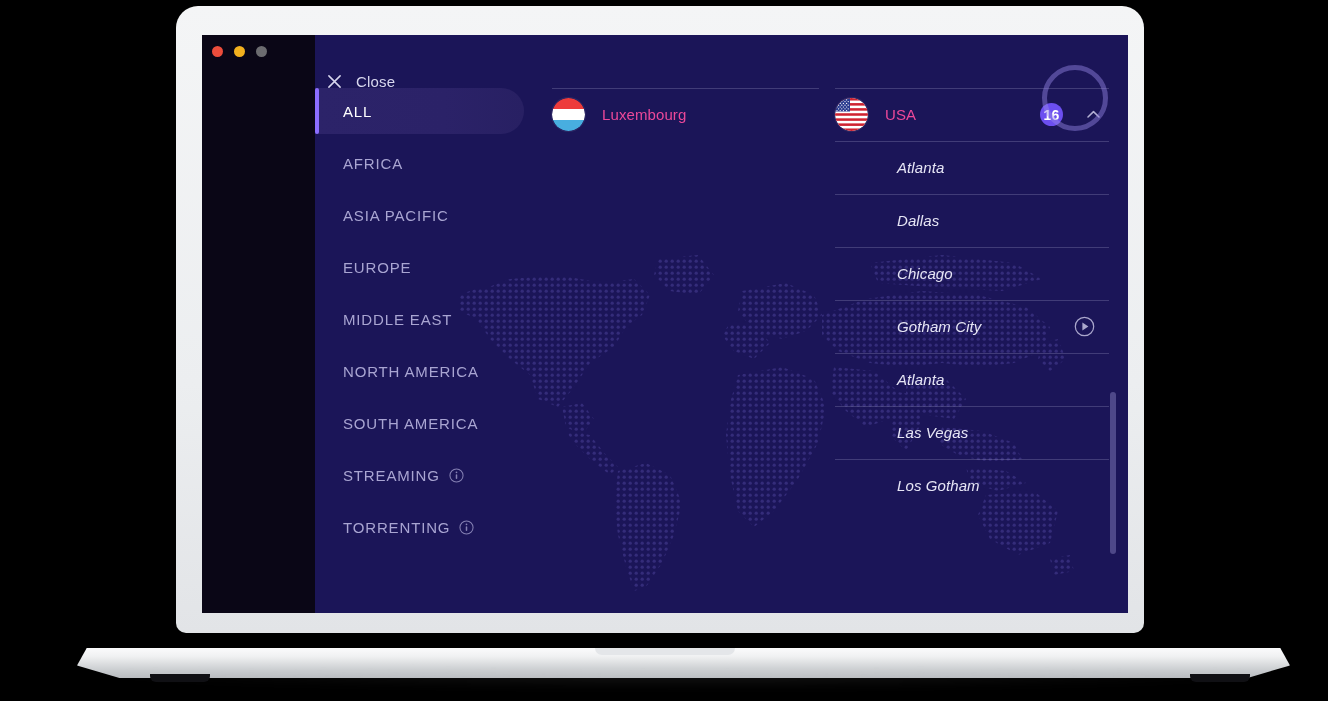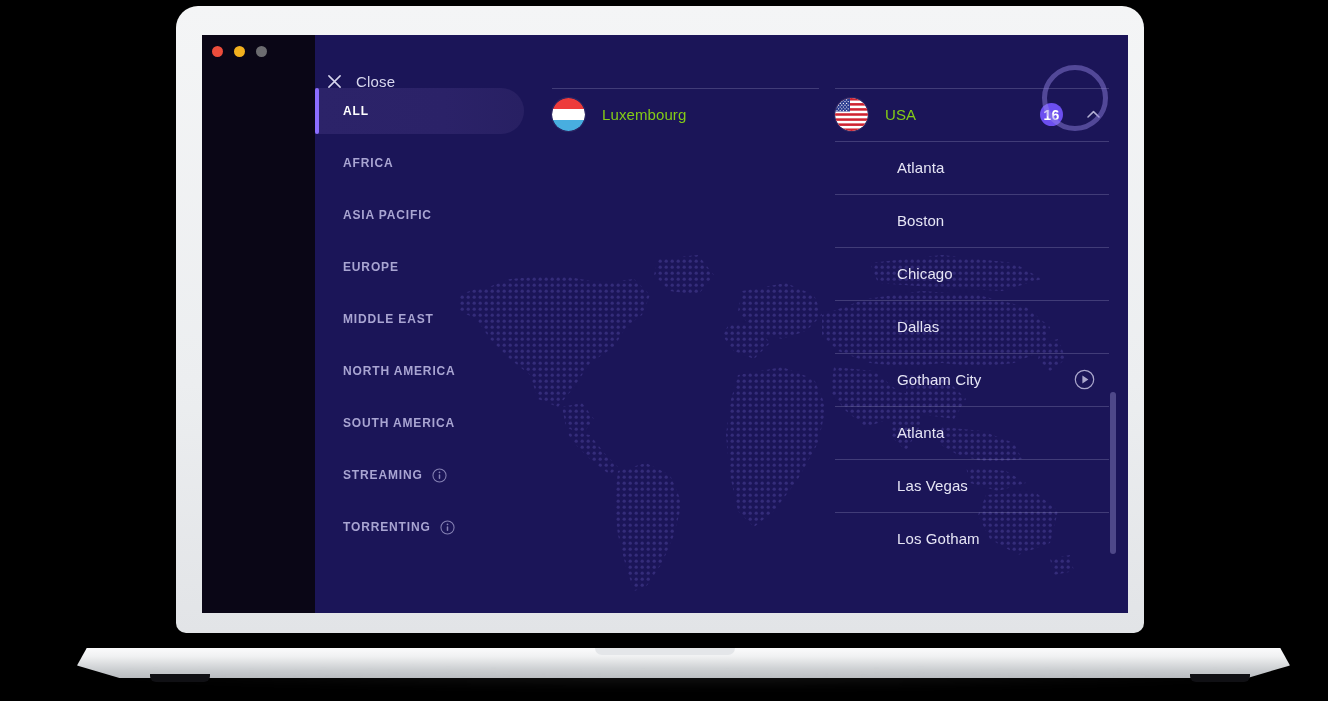--- a/index.html
+++ b/index.html
@@ -68,21 +68,21 @@
   .x-icon{width:15px;height:15px;display:block;}
 
   
   .cats{position:absolute;left:113px;top:53px;width:210px;}
   .cat{
     position:relative;height:46px;display:flex;align-items:center;
     padding-left:28px;box-sizing:border-box;cursor:pointer;
   }
   .cat + .cat{margin-top:6px;}
   .cat-label{
-    font-size:12px;font-weight:700;letter-spacing:.85px;color:#a9a5d2;
+    font-size:15px;font-weight:400;letter-spacing:.85px;color:#a9a5d2;
     text-transform:uppercase;white-space:nowrap;
   }
   .cat.active{
     background:linear-gradient(90deg,#2c2369 0%,#2b2268 62%,#282063 100%);
     border-radius:0 24px 24px 0;width:209px;
   }
   .cat.active:before{
     content:"";position:absolute;left:0;top:0;bottom:0;width:4px;
     background:#8b6dff;border-radius:2px;
   }
@@ -99,23 +99,23 @@
   }
   .row.divider-top:before{
     content:"";position:absolute;left:0;right:8px;top:0;height:1px;
     background:rgba(175,172,214,.26);
   }
   .flag{
     width:33px;height:33px;border-radius:50%;overflow:hidden;flex:none;
     box-shadow:0 0 0 1px rgba(255,255,255,.08);
   }
   .row-name{
-    font-size:15px;color:#84cc16;letter-spacing:.1px;margin-left:17px;white-space:nowrap;
-  }
-  .city-row{height:53px;display:flex;align-items:center;position:relative;cursor:pointer;}
+    font-size:15px;color:#ec4899;letter-spacing:.1px;margin-left:17px;white-space:nowrap;
+  }
+  .city-row{height:53px;display:flex;align-items:center;position:relative;cursor:pointer;font-style:italic;}
   .city-row:before{
     content:"";position:absolute;left:0;right:8px;top:0;height:1px;
     background:rgba(175,172,214,.26);
   }
   .city-name{font-size:15px;color:#e6e5f5;margin-left:62px;letter-spacing:.1px;}
   .play-icon{position:absolute;right:22px;width:21px;height:21px;opacity:.8;}
 
   .badge{
     position:absolute;right:54px;width:23px;height:23px;border-radius:50%;
     background:#6c4ff0;color:#fff;font-size:14px;font-weight:700;
@@ -336,27 +336,24 @@
           <span class="badge">16</span>
           <svg class="chevron" viewBox="0 0 21 21">
             <path d="M5 13 L10.5 7.6 L16 13" fill="none" stroke="#cfccea" stroke-width="1.5" stroke-linecap="round" stroke-linejoin="round"></path>
           </svg>
         </div>
 
         <div class="city-row">
           <span class="city-name">Atlanta</span>
         </div>
         <div class="city-row">
-          <span class="city-name">Boston</span>
+          <span class="city-name">Dallas</span>
         </div>
         <div class="city-row">
           <span class="city-name">Chicago</span>
-        </div>
-        <div class="city-row">
-          <span class="city-name">Dallas</span>
         </div>
         <div class="city-row">
           <span class="city-name">Gotham City</span>
           <svg class="play-icon" viewBox="0 0 21 21">
             <circle cx="10.5" cy="10.5" r="9.2" fill="none" stroke="#cfccea" stroke-width="1.2"></circle>
             <path d="M8.4 6.6 L14.4 10.5 L8.4 14.4 Z" fill="#cfccea"></path>
           </svg>
         </div>
         <div class="city-row">
           <span class="city-name">Atlanta</span>

